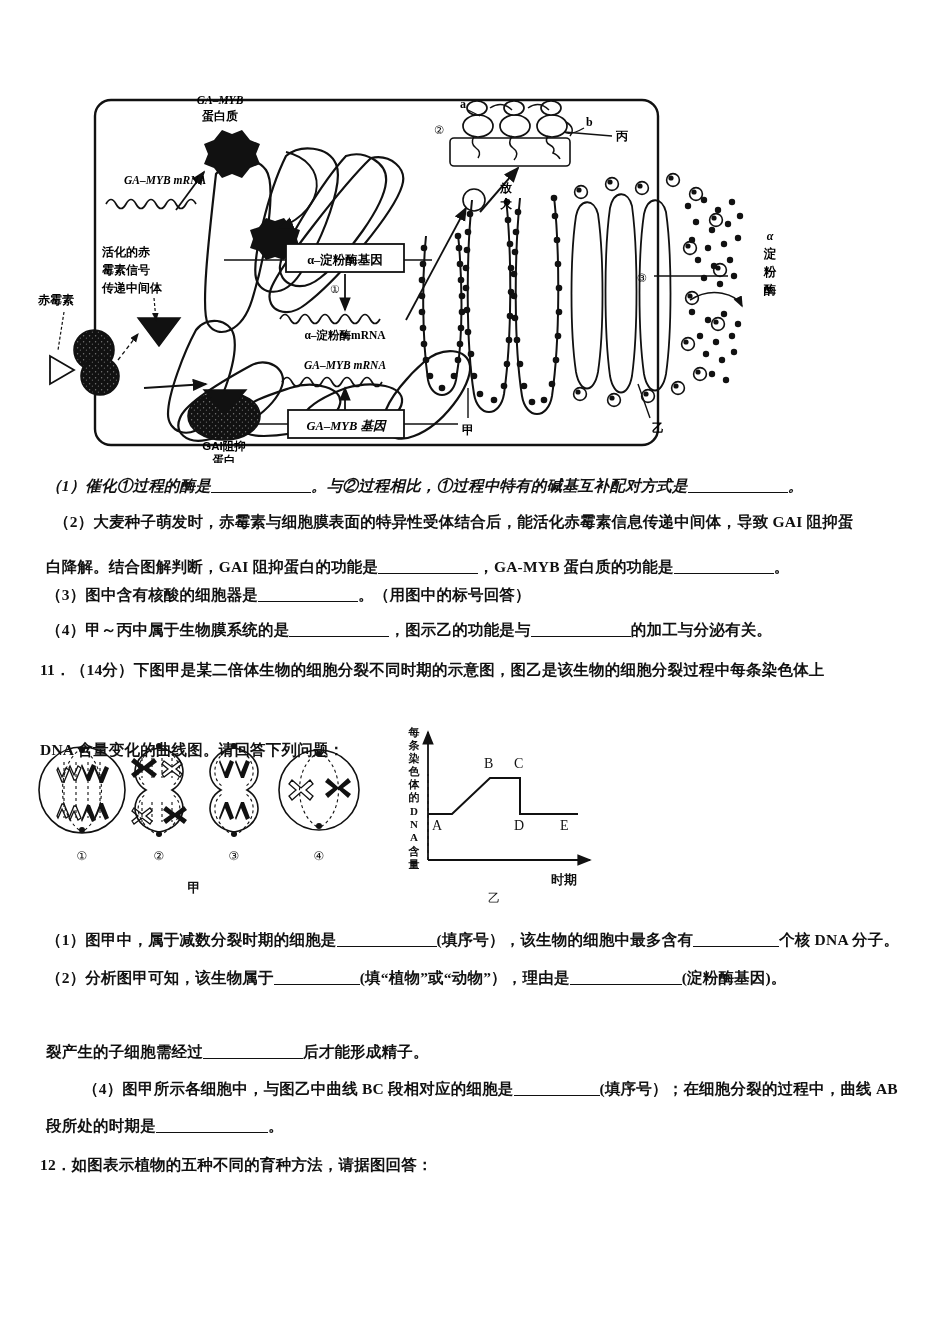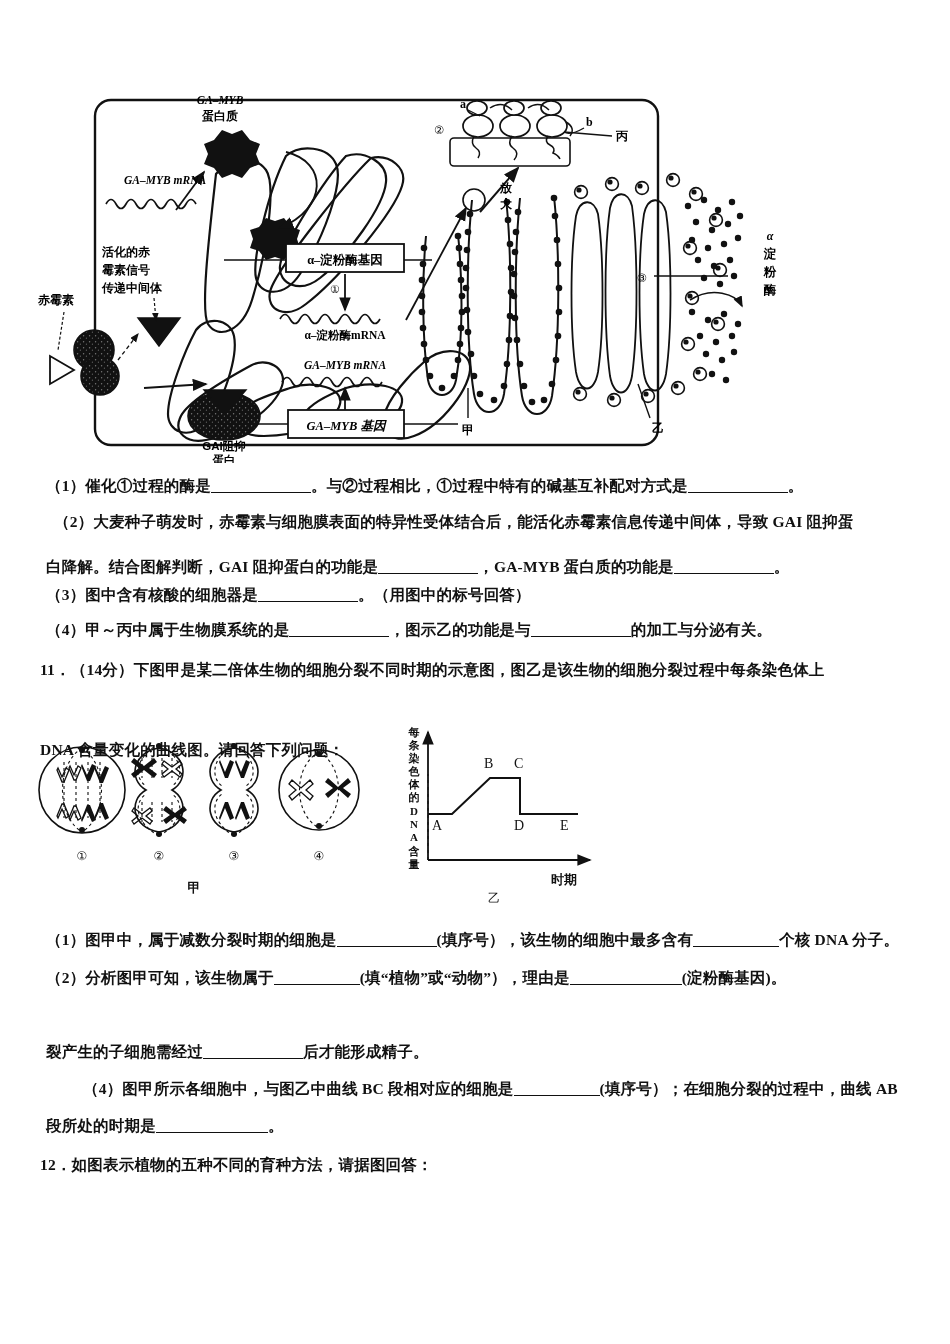--- a/index.html
+++ b/index.html
@@ -345,21 +345,21 @@
         <text x="588" y="52" font-family="Liberation Sans, sans-serif" font-size="12" font-weight="bold">丙</text>
         <line x1="536" y1="44" x2="584" y2="48" stroke="#111" stroke-width="1.3"></line>
       </g>
 
       <path d="M452,124 L490,80" stroke="#111" stroke-width="2" fill="none" marker-end="url(#ar)"></path>
       <text x="478" y="104" font-family="Liberation Sans, sans-serif" font-size="12" font-weight="bold" text-anchor="middle">放</text>
       <text x="478" y="120" font-family="Liberation Sans, sans-serif" font-size="12" font-weight="bold" text-anchor="middle">大</text>
     </svg>
   </div>
 
-  <div class="qline" style="left:46px; top:476px;">
+  <div class="qline" style="left:46px; top:476px;font-style:italic;">
     <span>（1）催化①过程的酶是</span><span class="blank-l"></span><span>。与②过程相比，①过程中特有的碱基互补配对方式是</span><span class="blank-l"></span><span>。</span>
   </div>
 
   <div class="qline" style="left:46px; top:512px;margin-left:8px;">
     <span>（2）大麦种子萌发时，赤霉素与细胞膜表面的特异性受体结合后，能活化赤霉素信息传递中间体，导致 GAI 阻抑蛋</span>
   </div>
   <div class="qline" style="left:46px; top:557px;">
     <span>白降解。结合图解判断，GAI 阻抑蛋白的功能是</span><span class="blank-l"></span><span>，GA-MYB 蛋白质的功能是</span><span class="blank-l"></span><span>。</span>
   </div>
 

